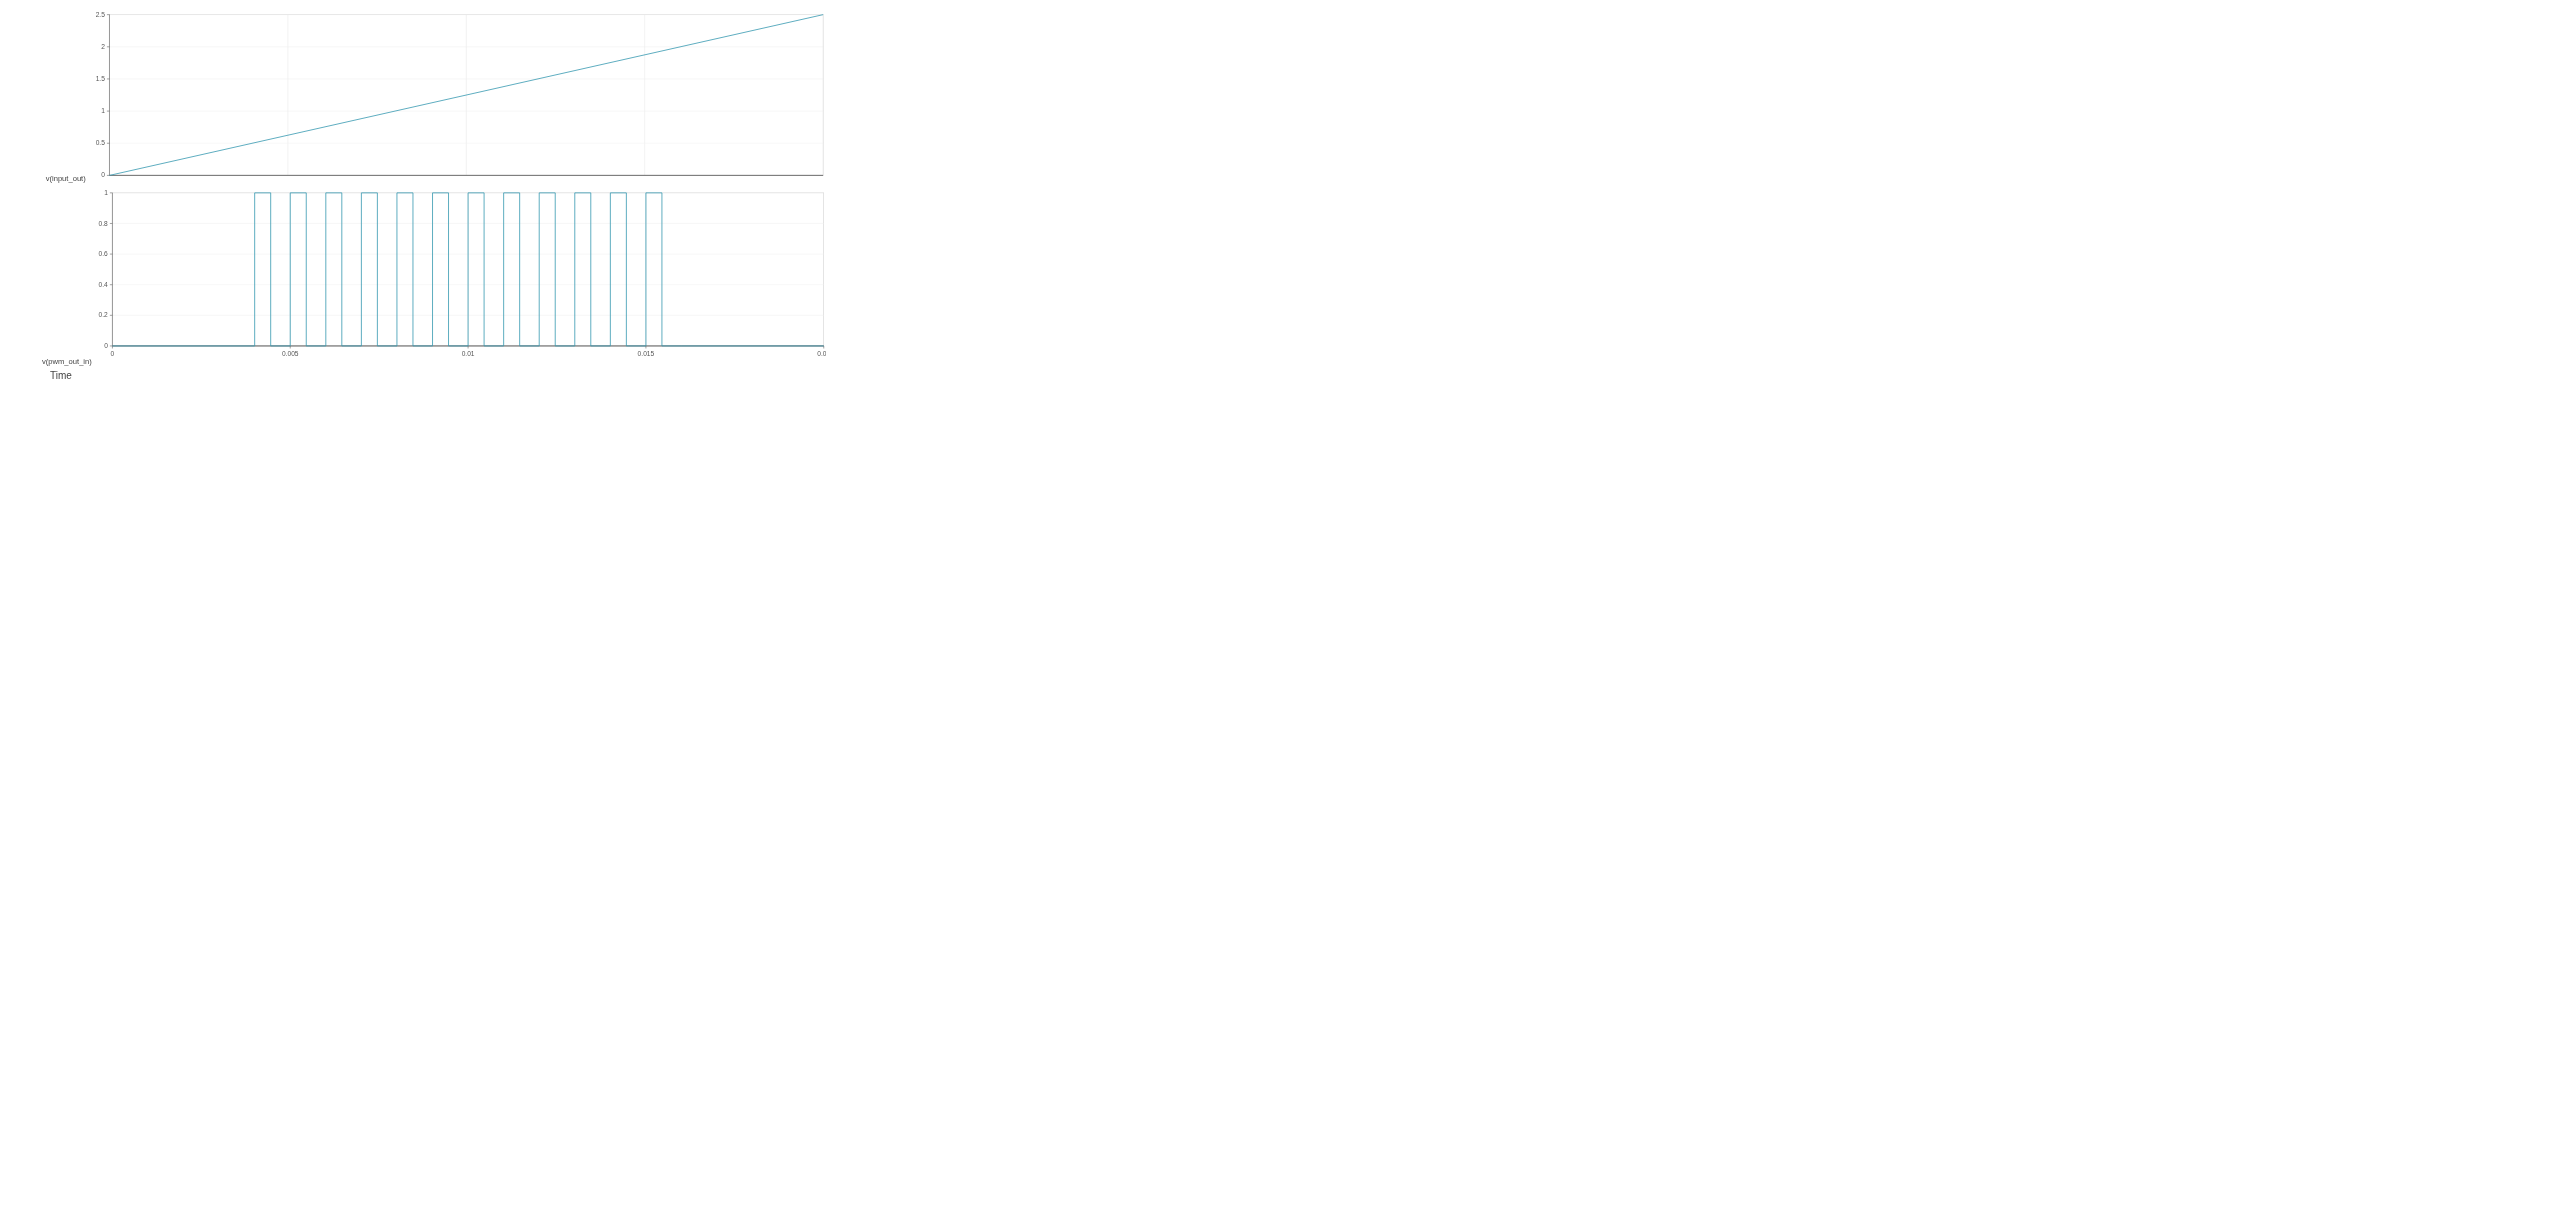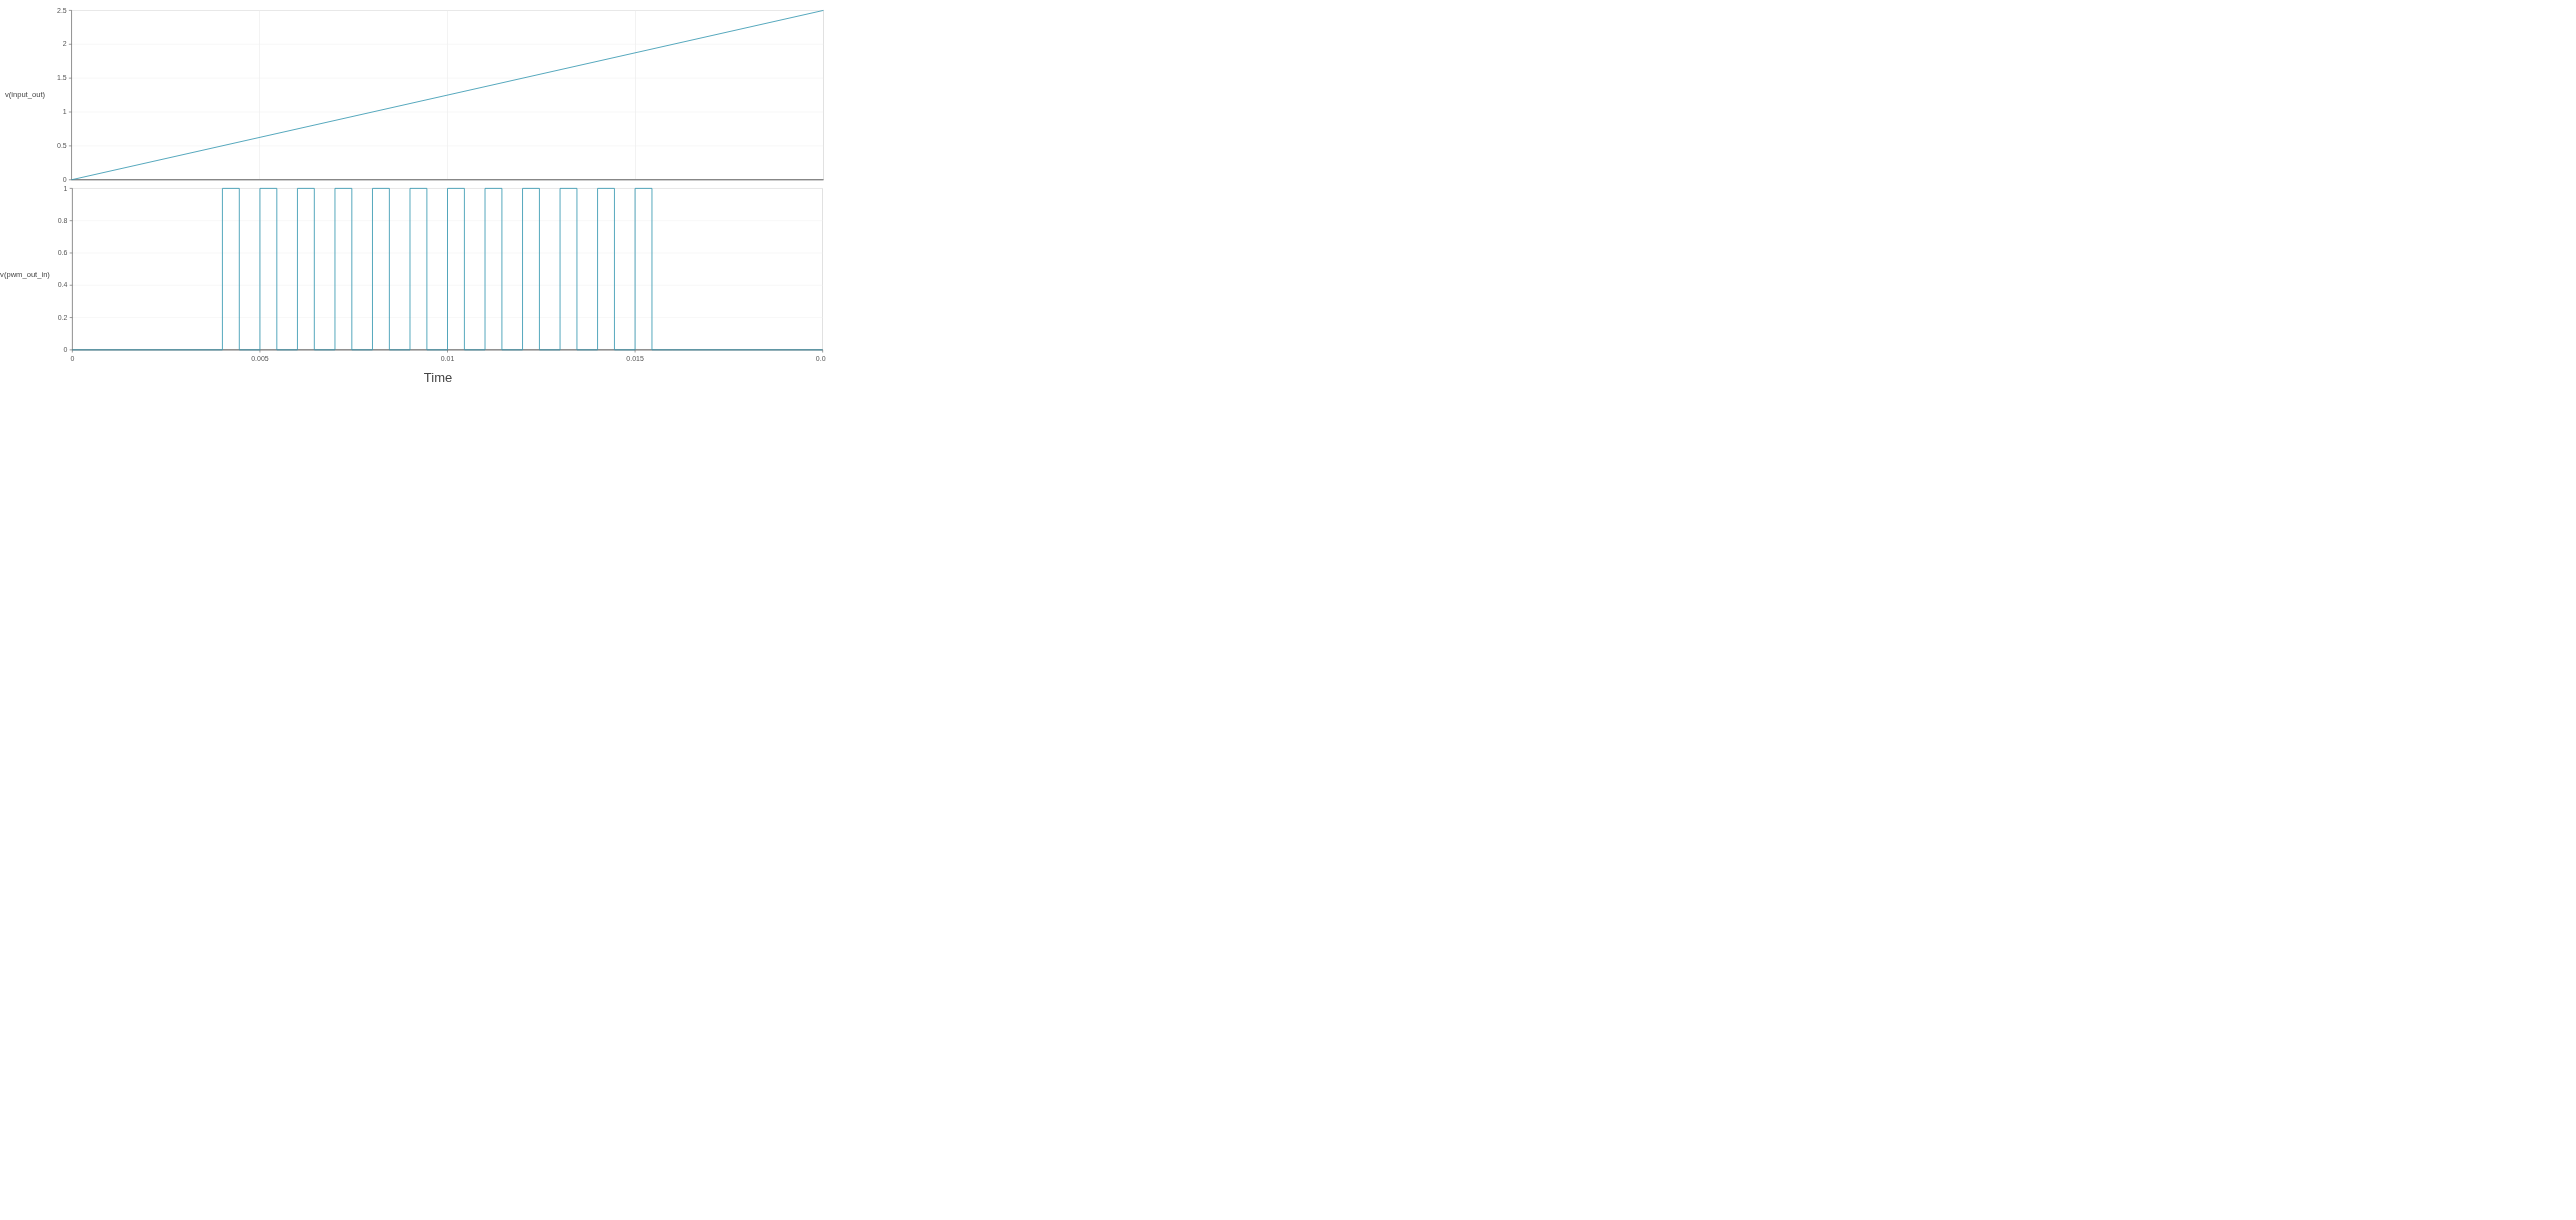--- a/index.html
+++ b/index.html
@@ -9,21 +9,22 @@
     font-family: "Segoe UI", Arial, sans-serif;
     color: #444;
   }
   .outer {
     width: 831px;
     padding: 5.4px 5.4px 10.8px 0px;
     box-sizing: border-box;
   }
   .chart-row {
     display: flex;
-    align-items: center;
+    align-items: flex-end;
+    padding-left: 42px;
   }
   .ylabel-cell {
     width: 50px;
     display: flex;
     align-items: center;
     justify-content: center;
     font-size: 7.6px;
     color: #444;
   }
   .tick-text {
@@ -43,22 +44,22 @@
   .zero-line {
     stroke: #444;
     stroke-width: 1;
   }
   .plot-border {
     stroke: #c8c8c8;
     stroke-width: 1;
     fill: none;
   }
   .xlabel {
-    text-align: center;
-    font-size: 13px;
+    text-align: left;
+    font-size: 10px;
     color: #444;
     margin-top: 3.2px;
   }
 </style>
 </head>
 <body>
 
 <div class="outer">
 
   <div class="chart-row">

